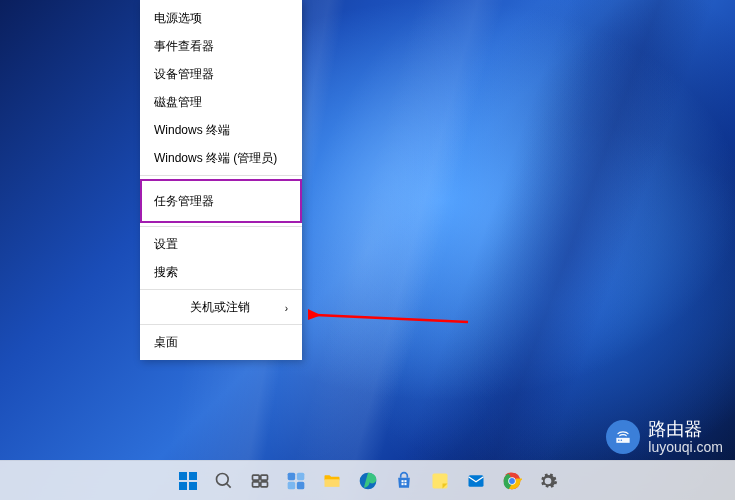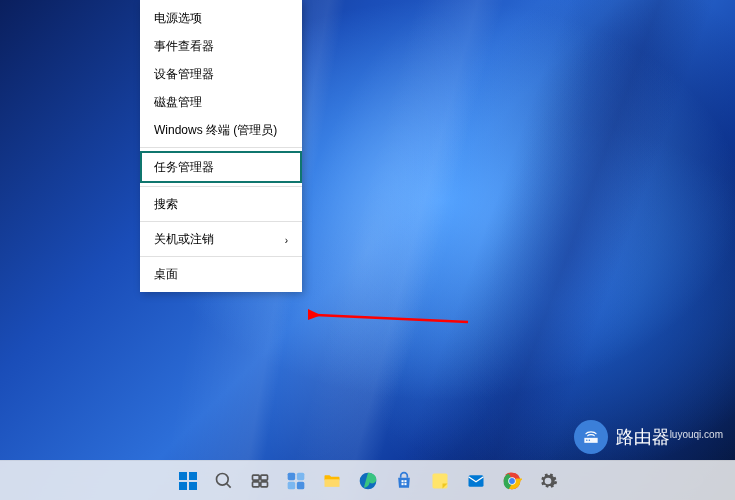--- a/index.html
+++ b/index.html
@@ -55,22 +55,22 @@
       cursor: default;
       white-space: nowrap;
       line-height: 1.5;
     }
     .menu-divider {
       height: 1px;
       background: #e0e0e0;
       margin: 3px 0;
     }
     .menu-item.highlighted {
-      border: 2px solid #0f766e;
-      padding: 5px 12px;
+      border: 2px solid #a21caf;
+      padding: 11px 12px;
     }
     .arrow {
       position: absolute;
       left: 308px;
       top: 197px;
       pointer-events: none;
     }
     .taskbar {
       position: absolute;
       bottom: 0;
@@ -105,41 +105,43 @@
     }
     .watermark-icon {
       width: 34px;
       height: 34px;
       background: #3b7fd9;
       border-radius: 50%;
       display: flex;
       align-items: center;
       justify-content: center;
     }
-    .watermark-text { display: flex; flex-direction: row; line-height: 1; }
+    .watermark-text { display: flex; flex-direction: column; line-height: 1; }
     .watermark-title { font-size: 18px; font-weight: 400; }
-    .watermark-sub { font-size: 10px; opacity: 0.85; margin-top: 2px; }
+    .watermark-sub { font-size: 14px; opacity: 0.85; margin-top: 2px; }
   </style>
 </head>
 <body>
 
 <div class="wallpaper"></div>
 
 <div class="context-menu">
   <div class="menu-item">电源选项</div>
   <div class="menu-item">事件查看器</div>
   <div class="menu-item">设备管理器</div>
   <div class="menu-item">磁盘管理</div>
+  <div class="menu-item">Windows 终端</div>
   <div class="menu-item">Windows 终端 (管理员)</div>
   <div class="menu-divider"></div>
   <div class="menu-item highlighted">任务管理器</div>
   <div class="menu-divider"></div>
+  <div class="menu-item">设置</div>
   <div class="menu-item">搜索</div>
   <div class="menu-divider"></div>
-  <div class="menu-item" style="display:flex;justify-content:space-between;align-items:flex-end;">
+  <div class="menu-item" style="display:flex;justify-content:space-between;align-items:flex-end;margin-left:36px;">
     <span>关机或注销</span>
     <span style="font-size:10px;">›</span>
   </div>
   <div class="menu-divider"></div>
   <div class="menu-item">桌面</div>
 </div>
 
 <svg class="arrow" width="180" height="140">
   <defs>
     <marker id="ah" markerWidth="12" markerHeight="10" refX="2" refY="5" orient="auto">

